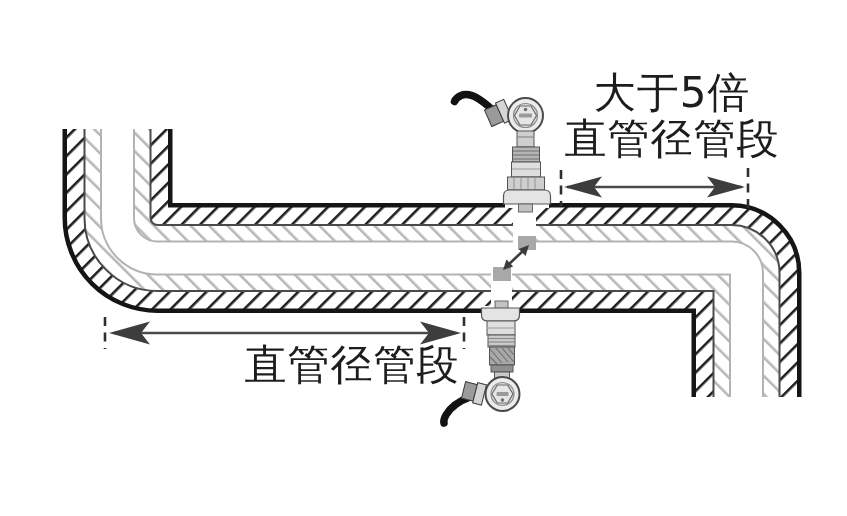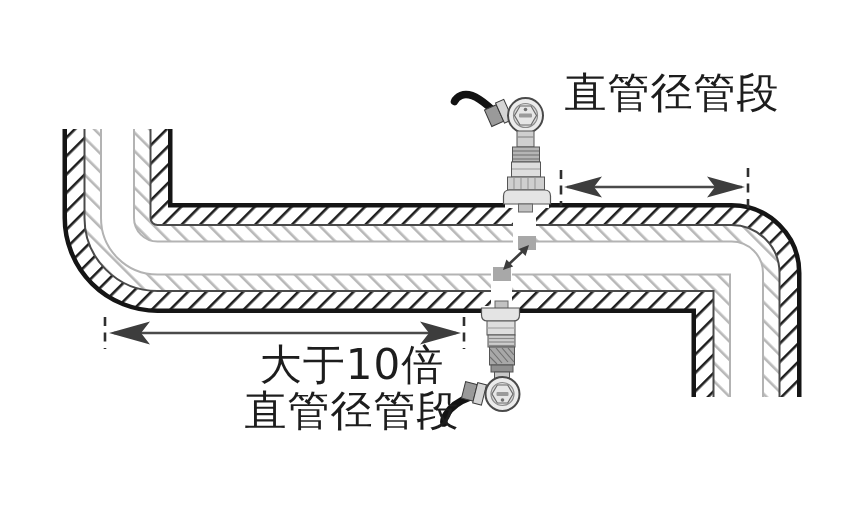--- a/index.html
+++ b/index.html
@@ -145,21 +145,21 @@
     <rect x="494.5" y="372" width="15" height="9" fill="#c9c9c9" stroke="#555555" stroke-width="1"></rect>
     <circle cx="502.5" cy="394" r="17" fill="#ececec" stroke="#4a4a4a" stroke-width="2"></circle>
     <circle cx="502.5" cy="394" r="11.5" fill="#dcdcdc" stroke="#8a8a8a" stroke-width="1.2"></circle>
     <polygon points="492,394 497.3,385 507.7,385 513,394 507.7,403 497.3,403" fill="#e6e6e6" stroke="#6a6a6a" stroke-width="1.2"></polygon>
     <rect x="496.5" y="392" width="12" height="4" rx="1" fill="#9a9a9a"></rect>
     <circle cx="502.5" cy="400" r="1.8" fill="#707070"></circle>
   </g>
 </svg>
 
   <div class="dim-label label-5d">
+    <div>大于5倍</div>
     <div>直管径管段</div>
   </div>
 
   <div class="dim-label label-10d">
-    <div>大于10倍</div>
     <div>直管径管段</div>
   </div>
 
 </div>
 
 </body></html>

